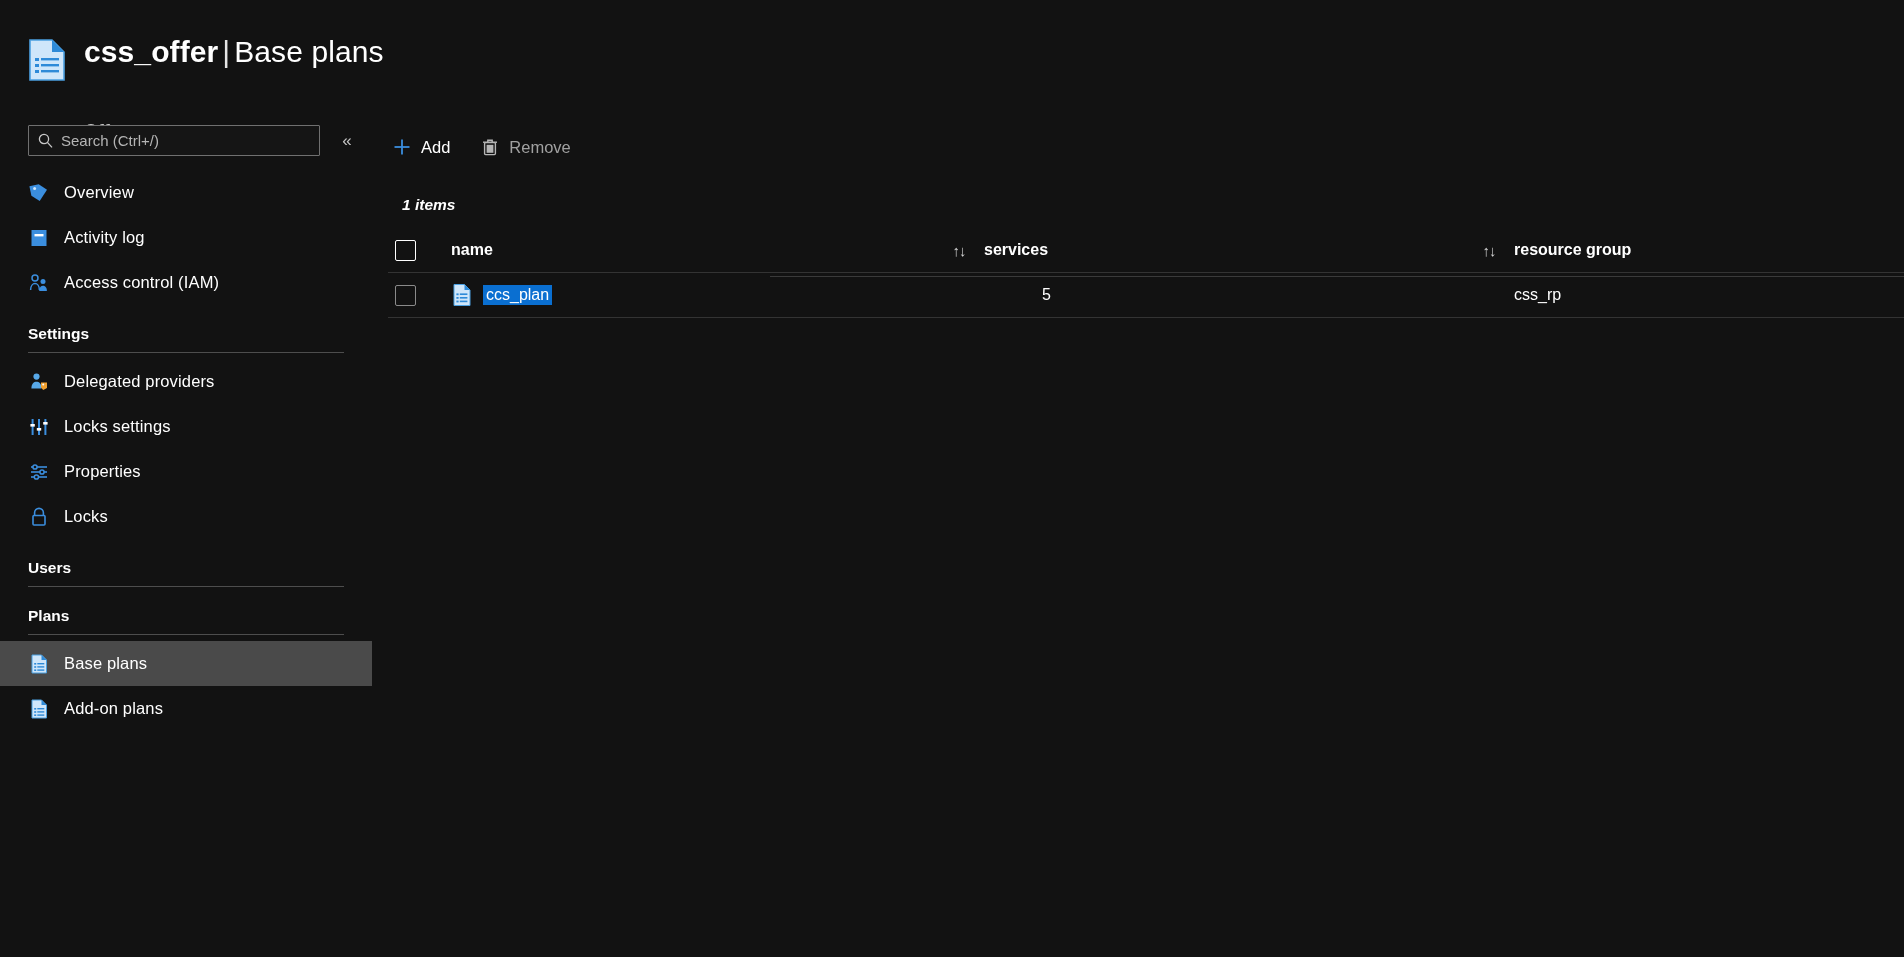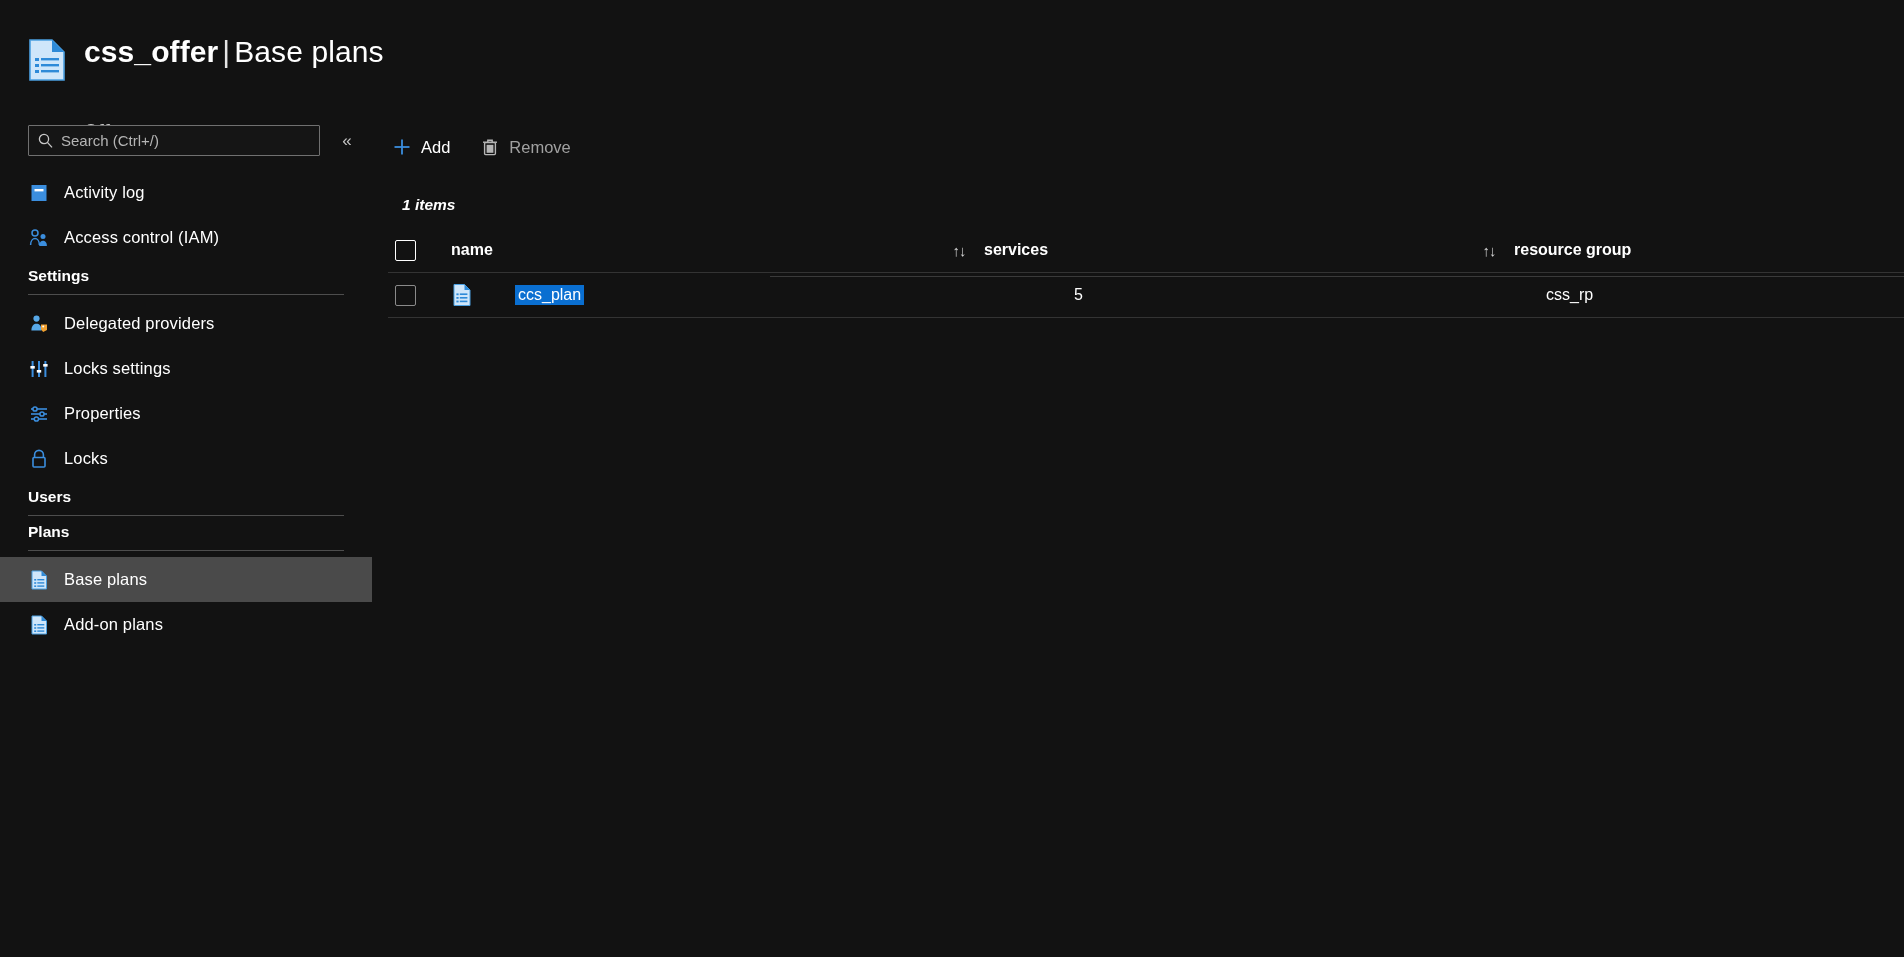--- a/index.html
+++ b/index.html
@@ -46,21 +46,21 @@
   
   .nav { margin-top: 14px; }
   .nav-item {
     display: flex; align-items: center; height: 45px;
     padding-left: 28px; cursor: default;
   }
   .nav-item.selected { background: #4a4a4a; }
   .nav-icon { width: 22px; height: 22px; flex: none; margin-right: 14px; display: flex; align-items: center; justify-content: center; }
   .nav-label { font-size: 16.5px; color: #ffffff; font-weight: 400; letter-spacing: .15px; }
 
-  .nav-group { margin-top: 7px; }
+  .nav-group { margin-top: 20px; }
   .group-title { font-size: 15.5px; font-weight: 700; padding-left: 28px; margin-bottom: 9px; color: #fff; }
   .group-rule { height: 1px; background: #4d4d4d; margin: 0 28px 6px 28px; }
 
   
   .toolbar { display: flex; align-items: center; height: 58px; padding-left: 8px; padding-top: 20px; }
   .tb-btn { display: flex; align-items: center; height: 34px; padding: 0 12px; margin-right: 6px; }
   .tb-icon { width: 20px; height: 20px; margin-right: 9px; display: flex; align-items: center; justify-content: center; flex: none; }
   .tb-label { font-size: 16.5px; color: #ffffff; }
   .tb-btn.disabled .tb-label { color: #a0a0a0; }
   .tb-rule { position: absolute; left: 398px; right: 0; top: 168px; height: 1px; background: #3a3a3a; }
@@ -75,21 +75,21 @@
   .c-name { width: 490px; flex: none; display: flex; align-items: center; }
   .c-sort1 { width: 50px; flex: none; display: flex; align-items: center; justify-content: center; }
   .c-services { width: 480px; flex: none; display: flex; align-items: flex-end; }
   .c-sort2 { width: 50px; flex: none; display: flex; align-items: center; justify-content: center; }
   .c-rg { flex: 1; display: flex; align-items: center; }
 
   .checkbox { width: 21px; height: 21px; border: 1.6px solid #ffffff; border-radius: 2px; background: transparent; }
   .checkbox.row { border-color: #8a8a8a; }
   .th-label { font-size: 16px; font-weight: 700; color: #ffffff; }
   .sort-glyph { font-size: 15px; color: #cfcfcf; letter-spacing: -1px; }
-  .cell-text { font-size: 16px; color: #ffffff; font-weight: 400; margin-left: 32px; }
+  .cell-text { font-size: 16px; color: #ffffff; font-weight: 400; }
   .cell-sel { background: #0a6fd1; color: #ffffff; padding: 1px 3px; }
   .row-file-icon { width: 22px; height: 24px; margin: 0 10px 0 0; flex: none; }
   .name-offset { padding-left: 7px; display: flex; align-items: center; }
   .svc-offset { padding-left: 58px; }
 </style>
 </head>
 <body>
 
 <div class="page">
 
@@ -126,20 +126,29 @@
               <line x1="10.4" y1="10.4" x2="15" y2="15.4" stroke="#c9c9c9" stroke-width="1.3"></line>
             </svg>
           </span>
           <input class="search-input" type="text" placeholder="Search (Ctrl+/)" style="">
         </div>
         <div class="collapse-btn">«</div>
       </div>
 
       <div class="nav">
 
+        <div class="nav-item">
+          <span class="nav-icon">
+            <svg viewBox="0 0 22 22" width="22" height="22">
+              <path d="M12.5 2.5 L19.5 9.5 L10 19 L3 12 L3 2.5 Z" fill="#3b8ede" transform="rotate(-12 11 11)"></path>
+              <circle cx="6.6" cy="6.4" r="1.5" fill="#cfe6fa"></circle>
+            </svg>
+          </span>
+          <span class="nav-label">Overview</span>
+        </div>
 
         <div class="nav-item">
           <span class="nav-icon">
             <svg viewBox="0 0 22 22" width="22" height="22">
               <rect x="3.5" y="3" width="15" height="16" fill="#3b8ede"></rect>
               <rect x="6.5" y="7" width="9" height="2.4" fill="#ffffff"></rect>
             </svg>
           </span>
           <span class="nav-label">Activity log</span>
         </div>

